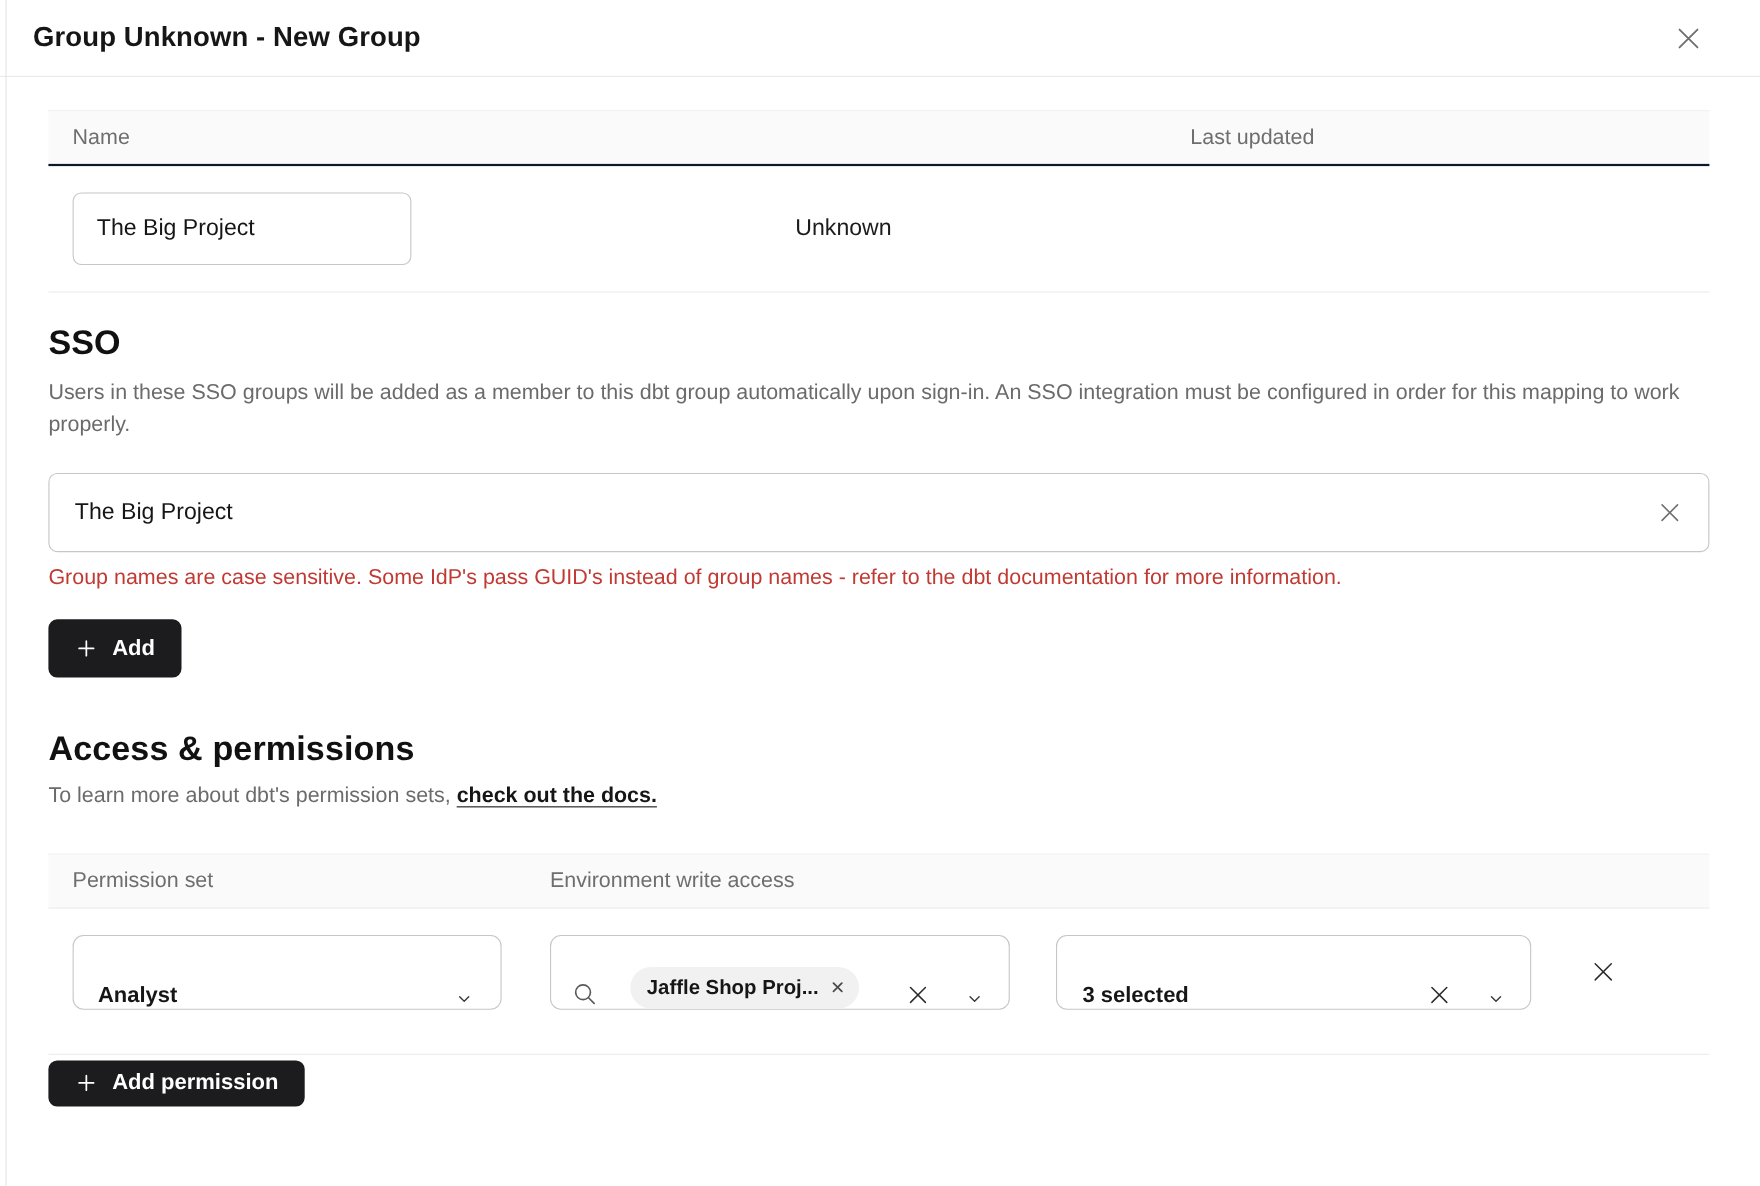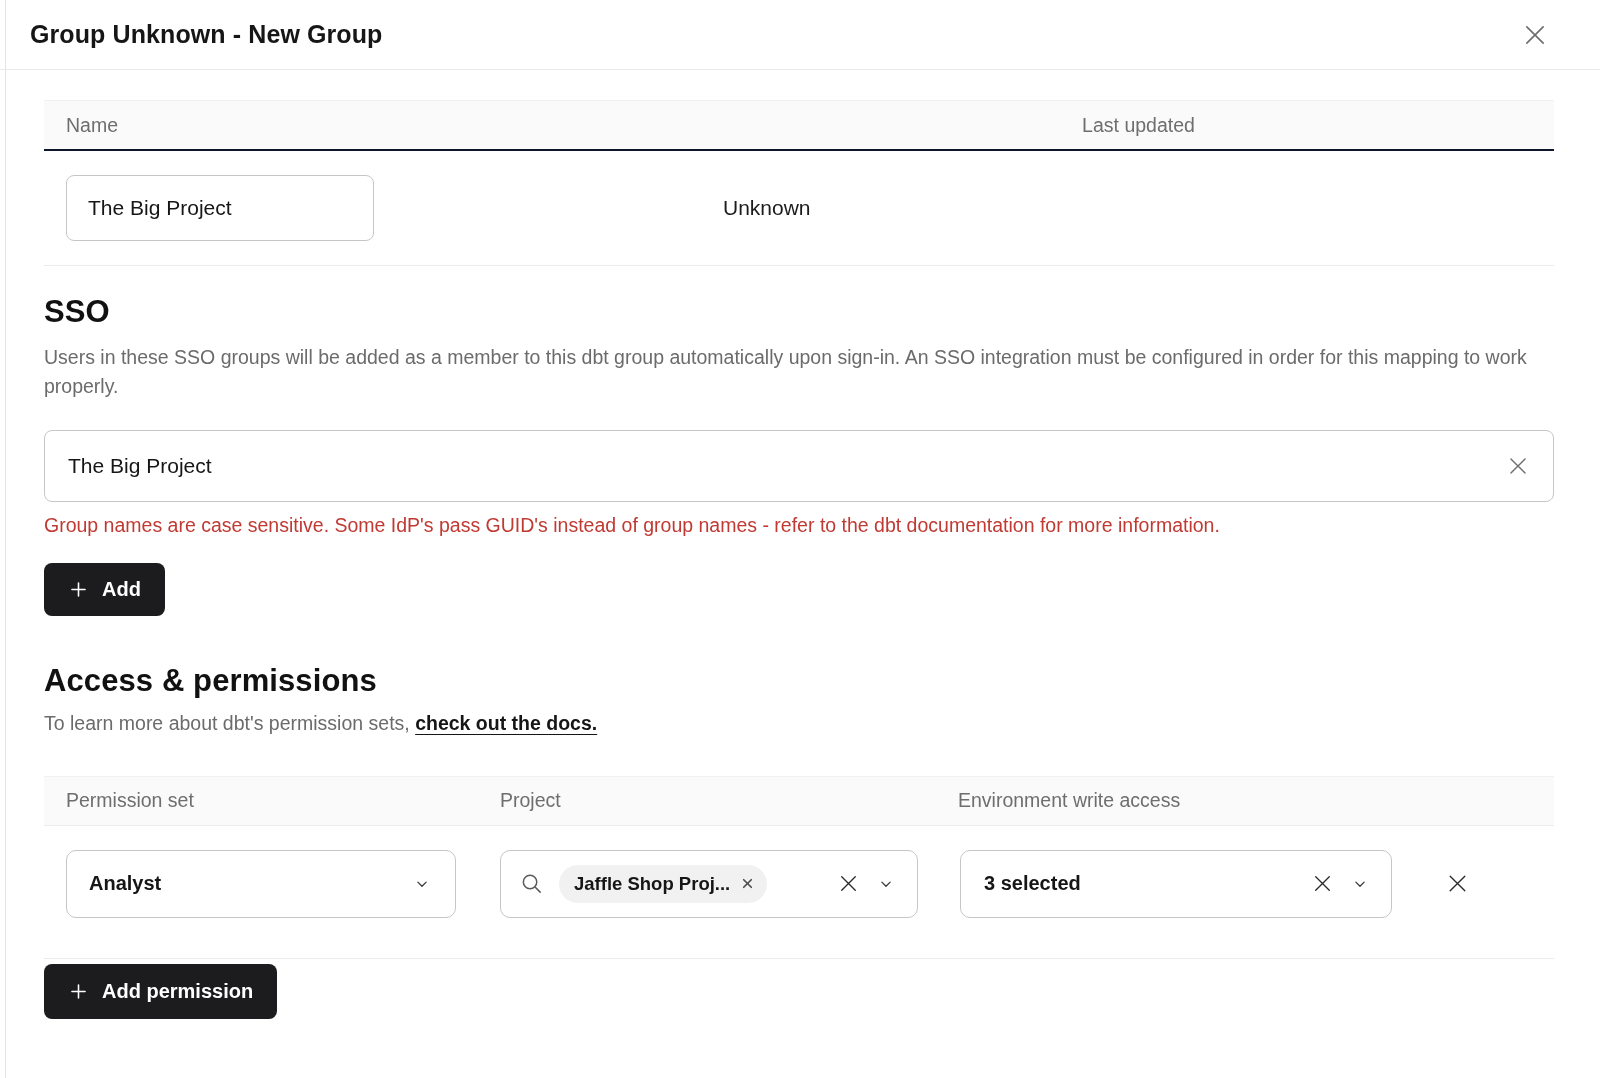--- a/index.html
+++ b/index.html
@@ -100,21 +100,21 @@
   
   .dark-btn {
     display: inline-flex; align-items: center;
     background: #1c1c1e; color: #ffffff;
     border: none; border-radius: 8px; cursor: pointer;
     font-family: inherit; font-size: 20px; font-weight: 700;
     height: 53px; padding: 0 24px;
   }
   .dark-btn .plus-wrap { display: flex; margin-right: 13px; }
   .add-sso-btn { margin-top: 26px; }
-  .add-permission-btn { margin-top: 5px; height: 55px; }
+  .add-permission-btn { margin-top: 5px; height: 42px; }
 
   
   .access-section { margin-top: 47px; }
   .docs-line { font-size: 19.5px; color: #6b6b6b; margin: 0; }
   .docs-link {
     color: #161616; font-weight: 700;
     text-decoration: underline; text-underline-offset: 4px; cursor: pointer;
   }
 
   .perm-table { margin-top: 41px; }
@@ -131,22 +131,22 @@
   .p-head .pc3 { flex: 1; }
 
   .p-row {
     display: flex; align-items: center;
     padding: 24px 0 40px 0;
     border-bottom: 1px solid #ececec;
   }
   .select {
     height: 68px;
     border: 1px solid #c6c6c6; border-radius: 10px;
-    display: flex; align-items: center;
-    background: #fff; cursor: pointer;
+    display: flex; align-items: flex-end;
+    background: #fff; cursor: pointer; gap: 14px;
   }
   .select-label { font-size: 20px; font-weight: 700; color: #161616; }
 
   .permission-select { width: 390px; margin-left: 22px; }
   .permission-select .select-label { padding-left: 22px; }
   .permission-select .chev { margin-left: auto; margin-right: 24px; }
 
   .project-select { width: 418px; margin-left: 44px; }
   .project-select .search { margin-left: 18px; display: flex; }
   .tag {
@@ -232,21 +232,20 @@
     <h2 class="section-heading">Access &amp; permissions</h2>
     <p class="docs-line">
       <span>To learn more about dbt's permission sets,</span>
       <span> </span>
       <a class="docs-link">check out the docs.</a>
     </p>
 
     <div class="perm-table">
       <div class="p-head">
         <div class="pc1">Permission set</div>
-        <div class="pc2">Project</div>
         <div class="pc3">Environment write access</div>
       </div>
 
       <div class="p-row">
 
         <div class="select permission-select">
           <span class="select-label">Analyst</span>
           <span class="chev" style="display:flex">
             <svg width="18" height="18" viewBox="0 0 24 24">
                 <path d="M6.5 9.5 L12 15 L17.5 9.5" stroke="#3a3a3a" stroke-width="1.7" fill="none" stroke-linecap="round" stroke-linejoin="round"></path>

